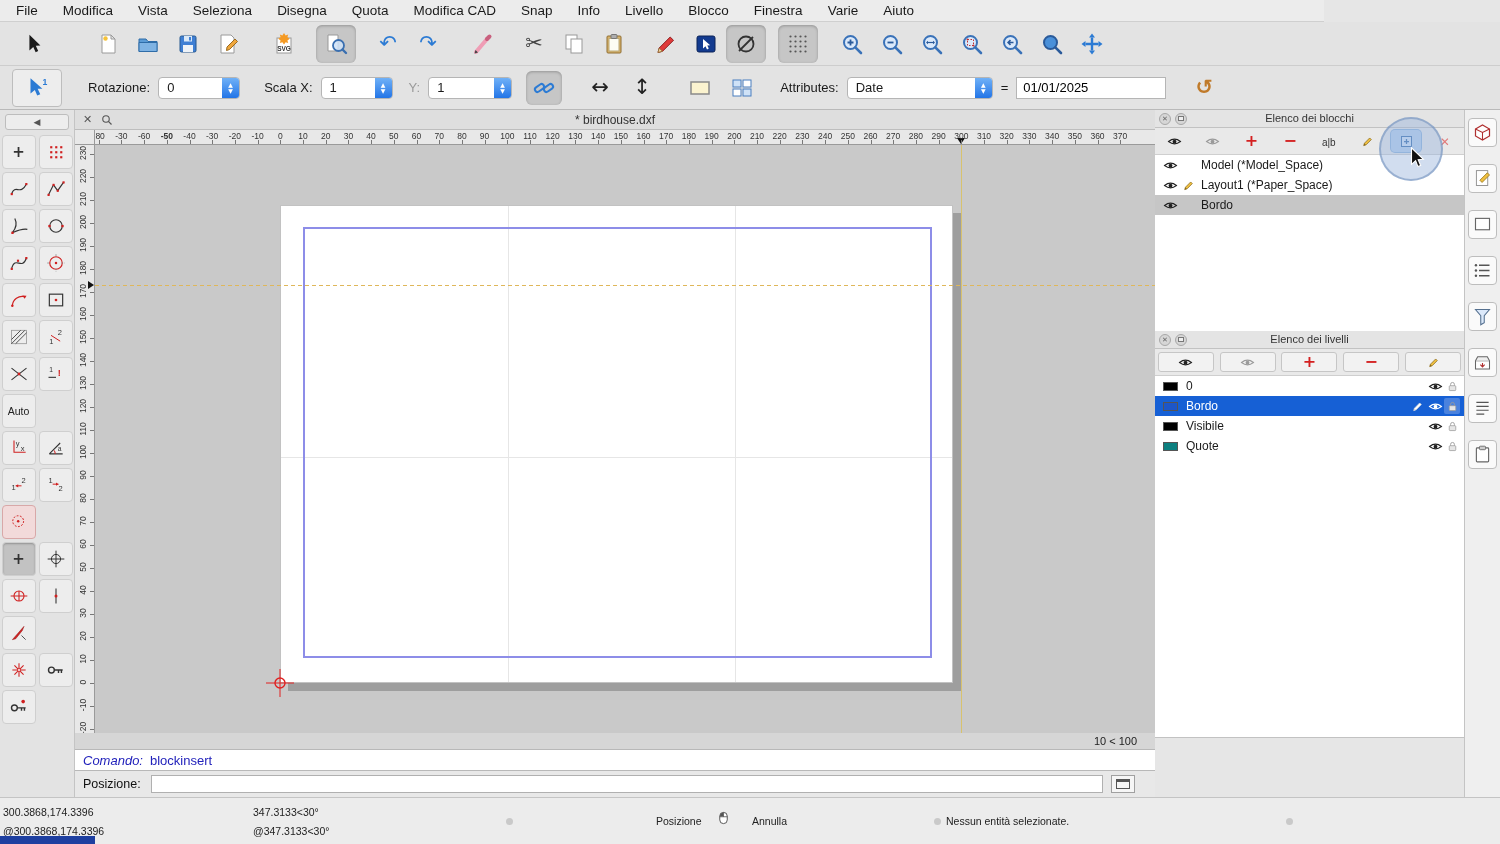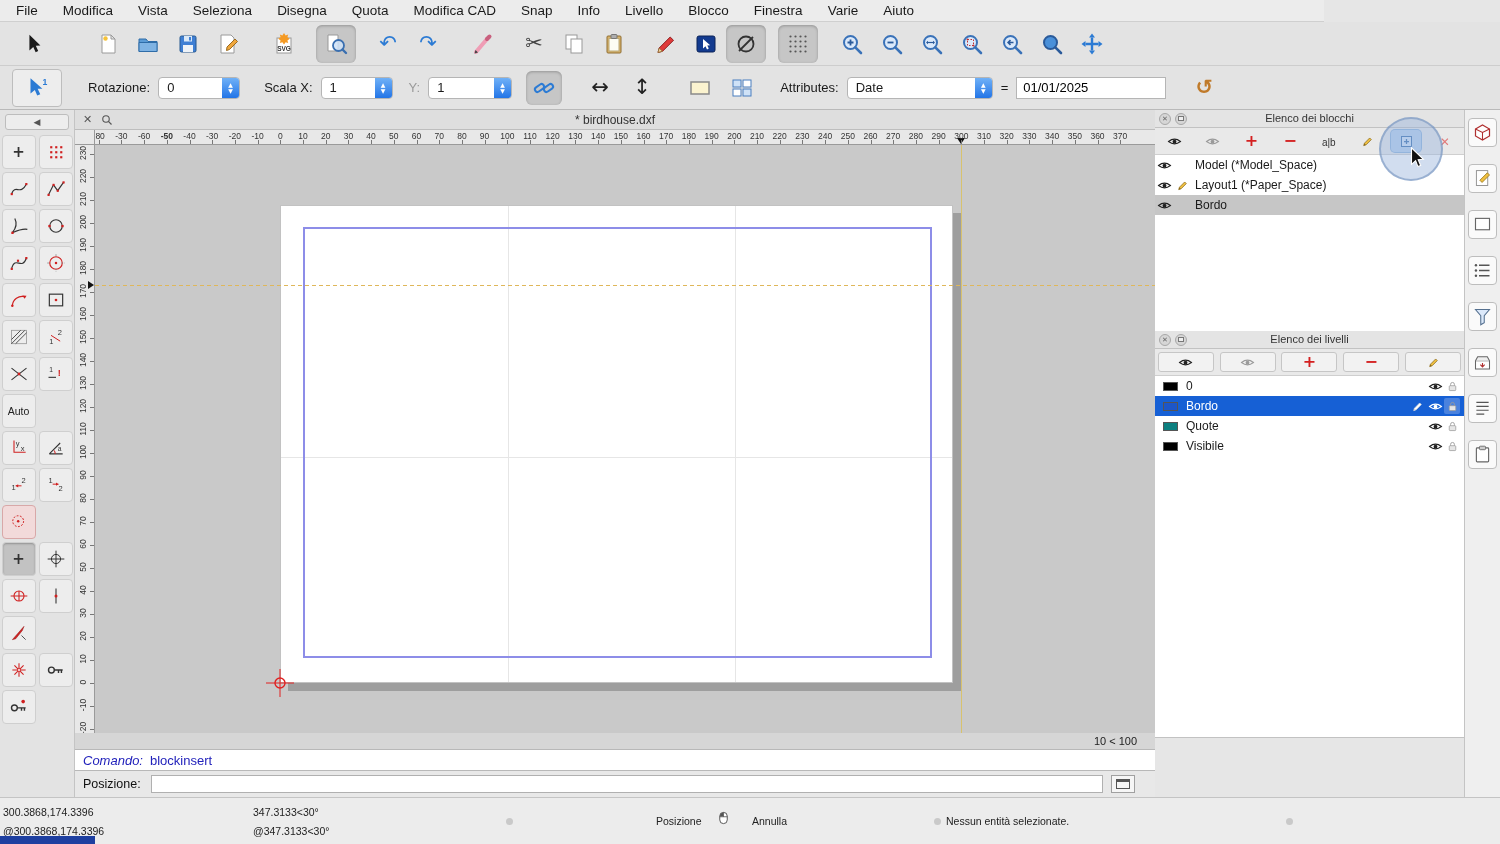--- a/index.html
+++ b/index.html
@@ -75,21 +75,21 @@
 .ph-btn{position:absolute;top:3px;width:12px;height:12px;border-radius:50%;background:#d6d6d6;border:1px solid #a8a8a8;font-size:7px;line-height:10px;text-align:center;color:#666;padding:0;font-family:"DejaVu Sans",sans-serif}
 .ph-detach{display:inline-block;width:6px;height:5px;border:1px solid #777;background:#eee}
 .ptoolbar{position:absolute;left:1155px;width:309px;height:27px;background:#e9e9e9;border-bottom:1px solid #cfcfcf;display:flex;align-items:center;justify-content:space-around}
 .pbtn{width:30px;height:22px;display:flex;align-items:center;justify-content:center;background:transparent;border:none;border-radius:4px;position:relative}
 .pbtn.hl{background:#b9d2ef;box-shadow:0 0 0 1px #8fb4dd}
 .lbtn{width:56px;height:20px;display:flex;align-items:center;justify-content:center;background:#f2f2f2;border:1px solid #c6c6c6;border-radius:3px;padding:0}
 .plusred{color:#d42020;font-weight:bold;font-size:16px;line-height:1;font-family:"DejaVu Sans",sans-serif}
 .albtxt{font-size:10px;color:#333}
 .xred{color:#e27979;font-weight:bold;font-size:12px;font-family:"DejaVu Sans",sans-serif}
 #blocks-list{position:absolute;left:1155px;top:155px;width:309px;height:176px;background:#fff;font-size:12px;overflow:hidden}
-.brow{height:20px;display:flex;align-items:center;padding-left:0}
+.brow{height:20px;display:flex;align-items:center;padding-left:6px}
 .brow.selected{background:#c6c6c6}
 .ric{width:18px;display:flex;justify-content:center;align-items:center}
 .slot{width:18px}
 .blabel{margin-left:4px}
 #layers-list{position:absolute;left:1155px;top:376px;width:309px;height:361px;background:#fff;font-size:12px;overflow:hidden}
 .lrow{height:20px;display:flex;align-items:center;padding:0 4px 0 8px}
 .lrow.selected{background:#1660d5;color:#fff}
 .sw{width:15px;height:9px;border:1px solid #555;margin-right:8px;flex:none}
 .lname{flex:1}
 .lockbox{width:16px;height:16px;display:flex;align-items:center;justify-content:center;border-radius:2px}
@@ -1021,38 +1021,38 @@
         </svg>
       </span>
       <span class="lockbox">
         <svg width="13" height="13" viewBox="0 0 24 24">
           <rect x="6" y="10.5" width="12" height="9" rx="1.5" fill="#e6e6e6" stroke="#9a9a9a" stroke-width="1.4"></rect>
           <path d="M8.5 10.5 V8 a3.5 3.5 0 0 1 7 0 v2.5" fill="none" stroke="#9a9a9a" stroke-width="1.6"></path>
         </svg>
       </span>
     </div>
     <div class="lrow">
-      <span class="sw" style="background: rgb(12, 127, 127);"></span>
-      <span class="lname">Quote</span>
+      <span class="sw" style="background: rgb(0, 0, 0);"></span>
+      <span class="lname">Visibile</span>
       <span class="ric">
         <svg width="15" height="15" viewBox="0 0 24 24">
           <path d="M2.5 12 Q12 4.5 21.5 12 Q12 19.5 2.5 12 Z" fill="none" stroke="#222" stroke-width="1.8"></path>
           <circle cx="12" cy="12" r="3" fill="#222"></circle>
         </svg>
       </span>
       <span class="lockbox">
         <svg width="13" height="13" viewBox="0 0 24 24">
           <rect x="6" y="10.5" width="12" height="9" rx="1.5" fill="#e6e6e6" stroke="#9a9a9a" stroke-width="1.4"></rect>
           <path d="M8.5 10.5 V8 a3.5 3.5 0 0 1 7 0 v2.5" fill="none" stroke="#9a9a9a" stroke-width="1.6"></path>
         </svg>
       </span>
     </div>
     <div class="lrow">
-      <span class="sw" style="background: rgb(0, 0, 0);"></span>
-      <span class="lname">Visibile</span>
+      <span class="sw" style="background: rgb(12, 127, 127);"></span>
+      <span class="lname">Quote</span>
       <span class="ric">
         <svg width="15" height="15" viewBox="0 0 24 24">
           <path d="M2.5 12 Q12 4.5 21.5 12 Q12 19.5 2.5 12 Z" fill="none" stroke="#222" stroke-width="1.8"></path>
           <circle cx="12" cy="12" r="3" fill="#222"></circle>
         </svg>
       </span>
       <span class="lockbox">
         <svg width="13" height="13" viewBox="0 0 24 24">
           <rect x="6" y="10.5" width="12" height="9" rx="1.5" fill="#e6e6e6" stroke="#9a9a9a" stroke-width="1.4"></rect>
           <path d="M8.5 10.5 V8 a3.5 3.5 0 0 1 7 0 v2.5" fill="none" stroke="#9a9a9a" stroke-width="1.6"></path>

